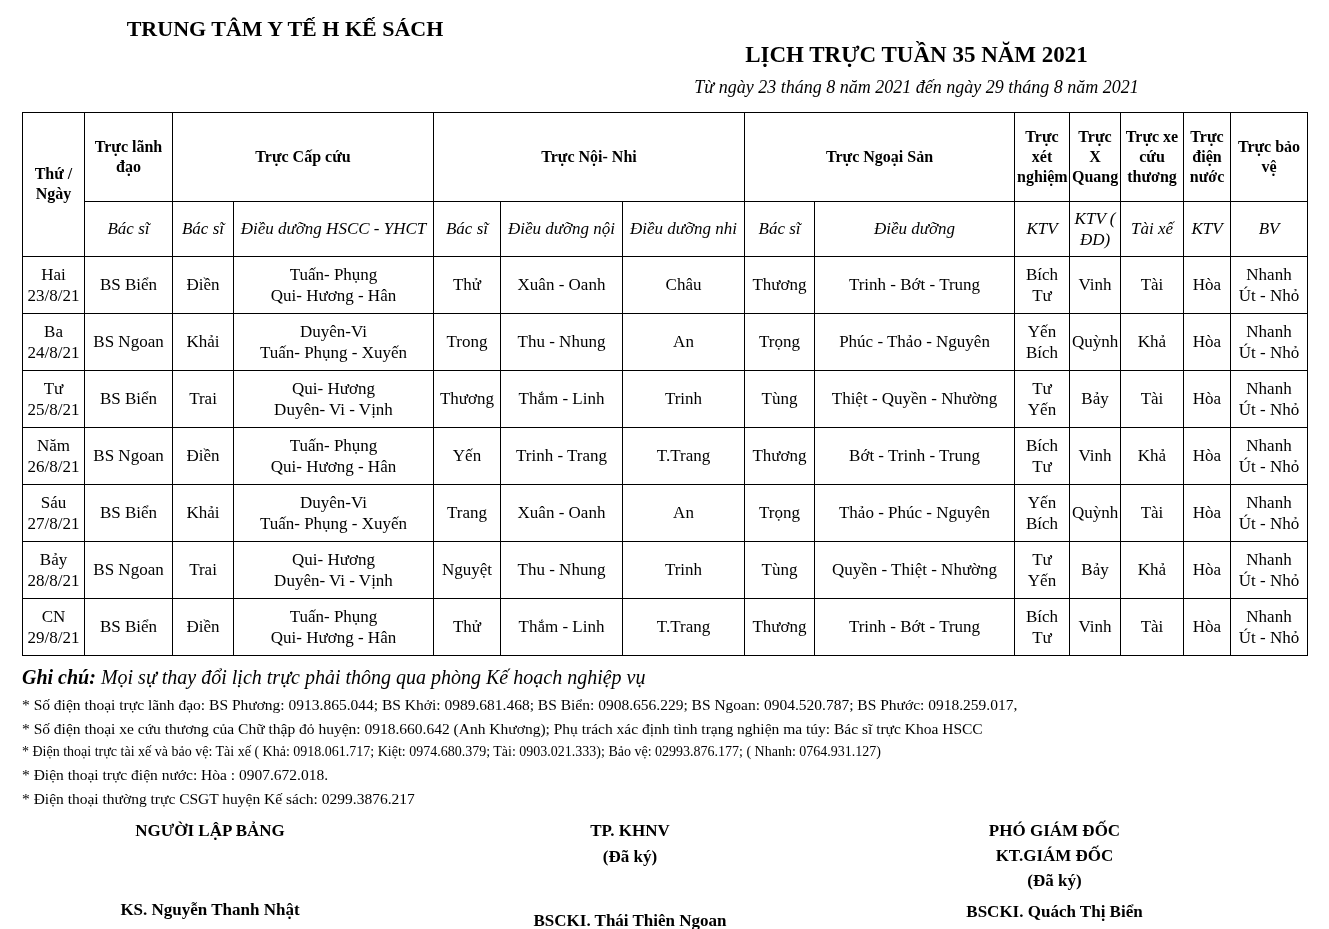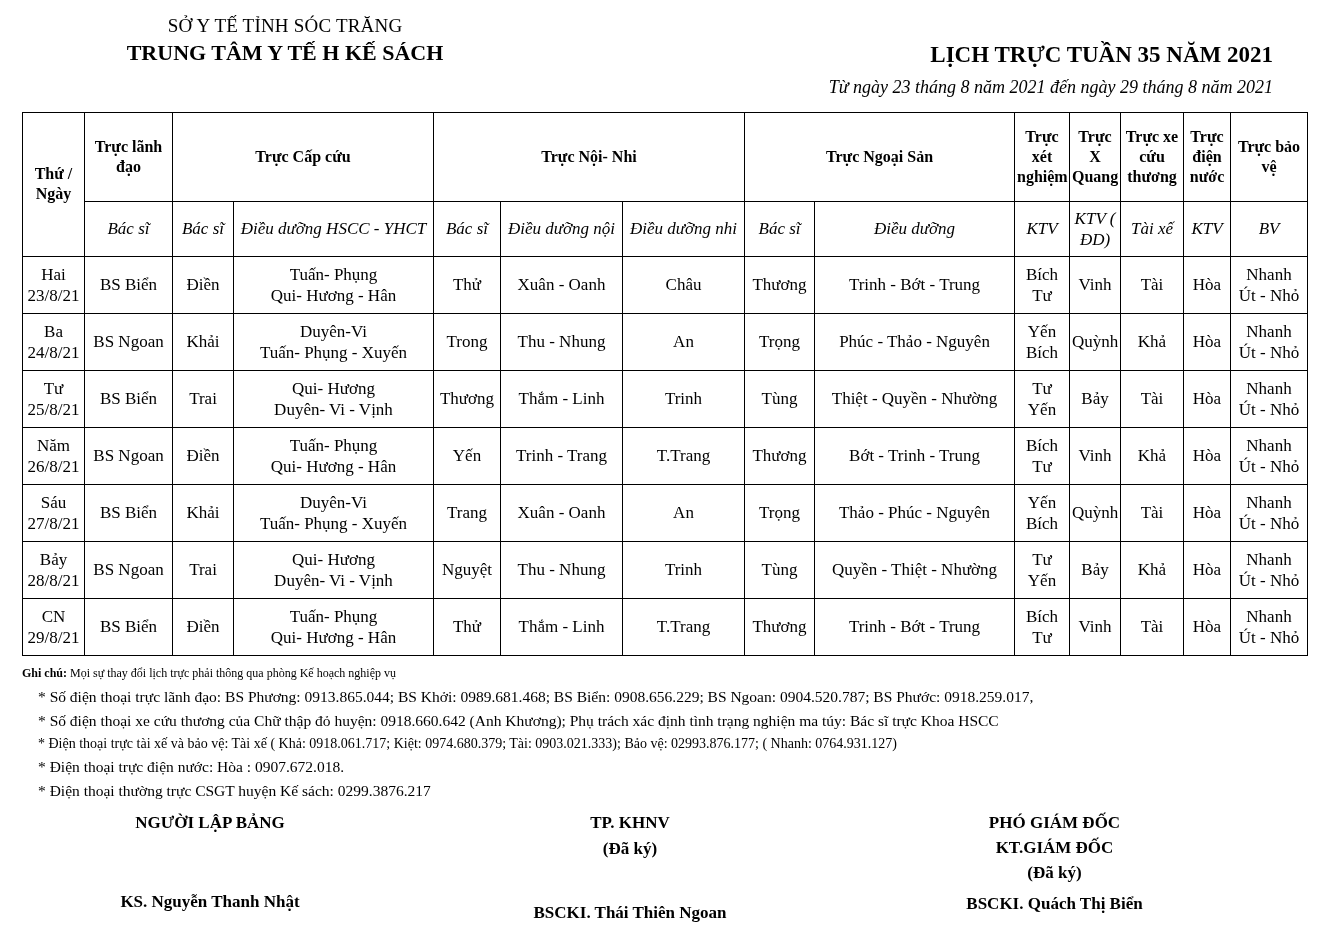--- a/index.html
+++ b/index.html
@@ -34,21 +34,21 @@
     letter-spacing: 0.2px;
     line-height: 1.25;
   }
   .org-line2 {
     font-size: 22px;
     font-weight: bold;
     line-height: 1.35;
   }
   .title-block {
     flex: 1;
-    text-align: right;
+    text-align: center;
     padding-right: 56px;
     box-sizing: border-box;
   }
   .doc-title {
     font-size: 23px;
     font-weight: bold;
     padding-top: 26px;
     line-height: 1.3;
   }
   .doc-subtitle {
@@ -114,28 +114,28 @@
   col.c-xq    { width: 51px; }
   col.c-xe    { width: 63px; }
   col.c-dn    { width: 47px; }
   col.c-bv    { width: 77px; }
 
   
   .notes {
     padding: 10px 0 0 22px;
   }
   .note-main {
-    font-size: 12px;
+    font-size: 20px;
     padding-bottom: 4px;
+    font-style: italic;
   }
   .note-main b { font-weight: bold; }
   .note-line {
     font-size: 15.5px;
     padding: 3px 0;
-    margin-left: 16px;
   }
   .note-line.small {
     font-size: 14px;
   }
 
   
   .signatures {
     display: flex;
     padding: 8px 0 0 0;
   }
@@ -158,21 +158,20 @@
   }
   .sig-col.right .sig-name { padding-top: 8px; }
   .sig-col.middle .sig-name { padding-top: 42px; }
   .sig-col.left .sig-name { padding-top: 56px; }
 </style>
 </head>
 <body>
 
 <div class="doc-header">
   <div class="org-block">
-    <div class="org-line1">SỞ Y TẾ TỈNH SÓC TRĂNG</div>
     <div class="org-line2">TRUNG TÂM Y TẾ H KẾ SÁCH</div>
   </div>
   <div class="title-block">
     <div class="doc-title">LỊCH TRỰC TUẦN 35 NĂM 2021</div>
     <div class="doc-subtitle">Từ ngày 23 tháng 8 năm 2021 đến ngày 29  tháng  8 năm 2021</div>
   </div>
 </div>
 
 <div class="table-wrap">
   <table class="schedule">

